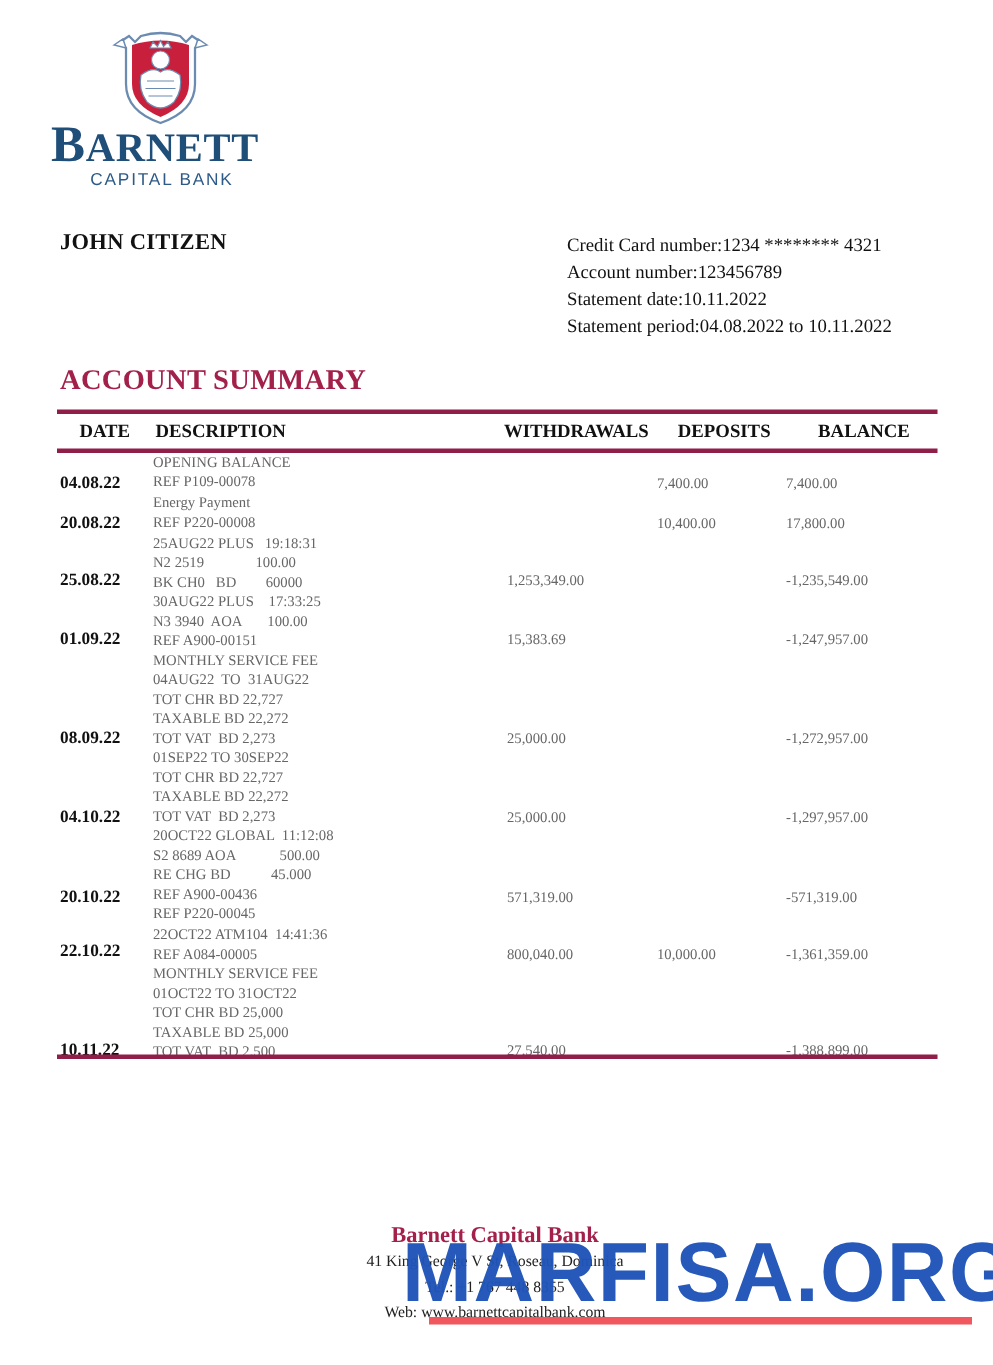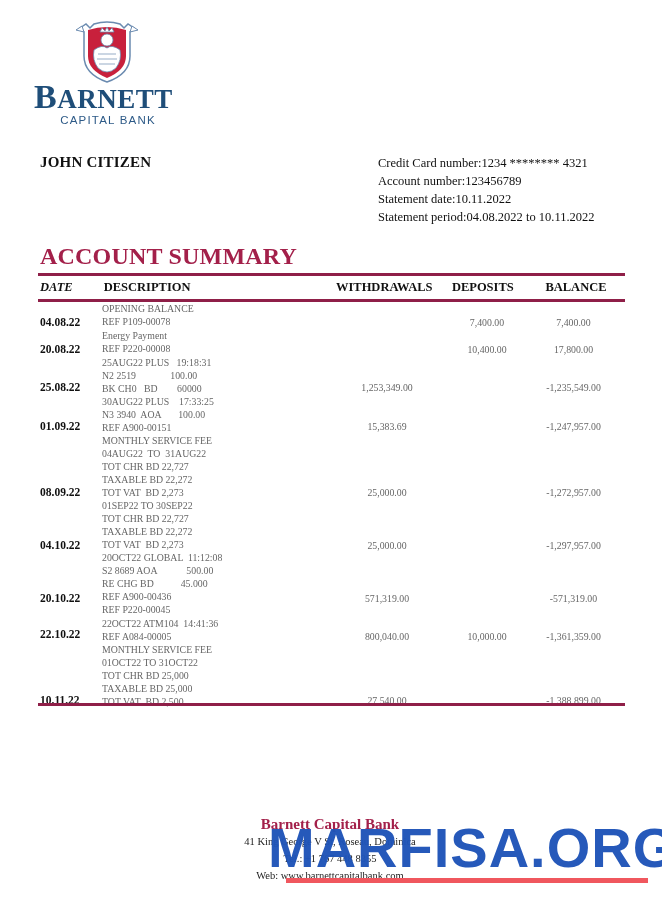--- a/index.html
+++ b/index.html
@@ -12,35 +12,35 @@
     .logo .brand .small { font-size: 27px; }
     .logo .sub { position: absolute; left: 0; top: 96px; width: 148px; text-align: center; font-family: "Liberation Sans", sans-serif; font-size: 11.5px; color: #2d5a87; letter-spacing: 1.2px; }
 
     .customer { position: absolute; left: 40px; top: 154px; }
     .customer .name { font-weight: bold; font-size: 15px; letter-spacing: 0.2px; }
     .customer .addr { font-size: 12.5px; margin-top: 3px; }
 
     .meta { position: absolute; left: 378px; top: 154px; width: 246px; font-size: 12.5px; }
     .meta .row { display: flex; justify-content: flex-start; height: 18px; line-height: 18px; }
 
-    .section-title { position: absolute; left: 40px; top: 243px; font-size: 24px; font-weight: bold; color: #a3204a; letter-spacing: 0.2px; }
+    .section-title { position: absolute; left: 40px; top: 243px; font-size: 19px; font-weight: bold; color: #a3204a; letter-spacing: 0.2px; }
 
     .table { position: absolute; left: 38px; top: 273px; width: 587px; }
     .rule { height: 3px; background: #8f1f48; }
     .thead { display: flex; height: 23px; align-items: center; font-weight: bold; font-size: 12.5px; }
-    .thead .c-date { width: 60px; padding-left: 2px; font-style: italic; }
+    .thead .c-date { width: 60px; text-align: center; padding-left: 2px; }
     .thead .c-desc { width: 214px; padding-left: 4px; }
     .thead .c-wd { width: 136px; text-align: center; padding-left: 0; }
     .thead .c-dep { width: 90px; text-align: left; }
     .thead .c-bal { width: 80px; text-align: left; padding-left: 4px; }
 
     .tbody { position: relative; height: 404px; }
     .desc-line { position: absolute; left: 64px; font-size: 9.8px; color: #666; white-space: pre; height: 13px; line-height: 13px; }
     .date { position: absolute; left: 2px; font-size: 11.5px; font-weight: bold; color: #111; }
-    .amt { position: absolute; font-size: 9.8px; color: #666; text-align: center; }
+    .amt { position: absolute; font-size: 9.8px; color: #666; text-align: left; }
     .amt.wd { left: 300px; width: 98px; }
     .amt.dep { left: 400px; width: 98px; }
     .amt.bal { left: 486px; width: 99px; }
     .bottom-rule { position: absolute; left: 0; top: 430px; width: 587px; height: 3px; background: #8f1f48; }
 
     .footer { position: absolute; left: 200px; top: 816px; width: 260px; text-align: center; }
     .footer .fname { font-size: 15px; font-weight: bold; color: #a3204a; }
     .footer .fline { font-size: 10.5px; color: #222; line-height: 17px; }
 
     .watermark { position: absolute; left: 268px; top: 818px; font-family: "Liberation Sans", sans-serif; font-size: 56px; font-weight: bold; color: #1f54b8; letter-spacing: 1px; line-height: 60px; opacity: 0.97; }

